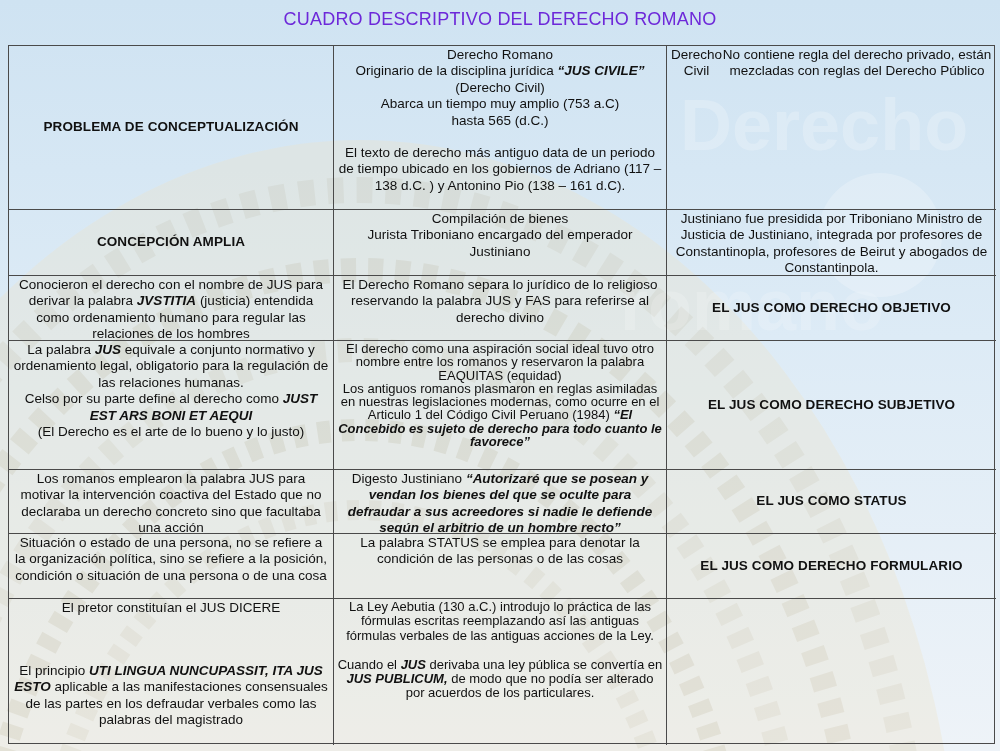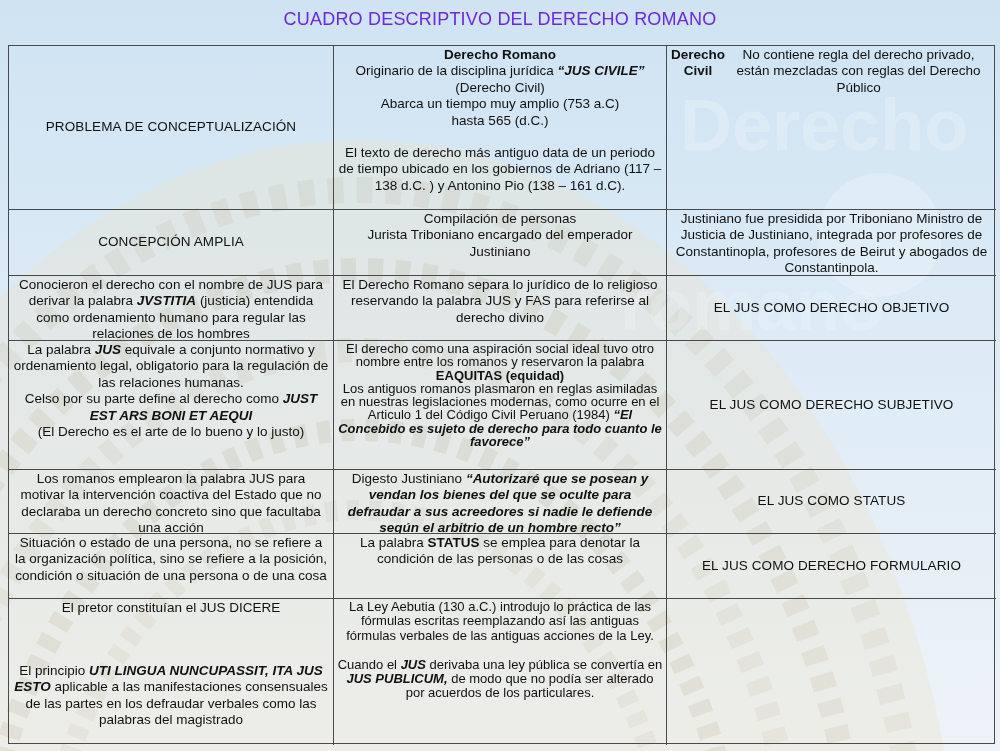--- a/index.html
+++ b/index.html
@@ -21,28 +21,28 @@
     border:1px solid #4a4a4a;background:transparent;
   }
   .cell{
     box-sizing:border-box;border-right:1px solid #4a4a4a;border-bottom:1px solid #4a4a4a;
     padding:1px 4px;font-size:13.5px;line-height:1.22;text-align:center;overflow:hidden;
   }
   .cell:nth-child(3n){border-right:none;}
   .cell:nth-child(n+19){border-bottom:none;}
   .cell-label{
     display:flex;align-items:center;justify-content:center;
-    font-weight:normal;padding:0 30px;letter-spacing:.1px;
+    font-weight:bold;padding:0 30px;letter-spacing:.1px;
   }
   .v-center{display:flex;flex-direction:row;justify-content:center;}
   .tight{font-size:13px;line-height:1.02;padding:1px 2px;}
   .snug{font-size:13px;line-height:1.1;padding:1px 3px;}
   .para{min-height:0;}
   .para.blank{height:1.15em;}
-  .seg-b{font-weight:bold;}
+  .seg-b{font-weight:normal;}
   .seg-bi{font-weight:bold;font-style:italic;}
 </style>
 </head>
 <body>
 
 <svg class="bg" viewBox="0 0 1000 751" preserveAspectRatio="none" aria-hidden="true">
   <defs>
     <linearGradient id="sky" x1="0" y1="0" x2="0" y2="1">
       <stop offset="0" stop-color="#cfe3f2"></stop>
       <stop offset="0.45" stop-color="#ddebf6"></stop>
@@ -78,21 +78,21 @@
       <div class="para blank"></div>
       <div class="para"><span>El texto de derecho más antiguo data de un periodo de tiempo ubicado en los gobiernos de Adriano (117 – 138 d.C. ) y Antonino Pio (138 – 161 d.C).</span></div>
     </div>
   <div class="cell v-center">
       <div class="para"><span class="seg-b">Derecho Civil</span></div>
       <div class="para"><span>No contiene regla del derecho privado, están mezcladas con reglas del Derecho Público</span></div>
     </div>
 
   <div class="cell cell-label">CONCEPCIÓN AMPLIA</div>
   <div class="cell">
-      <div class="para"><span>Compilación de personas</span></div>
+      <div class="para"><span>Compilación de bienes</span></div>
       <div class="para"><span>Jurista Triboniano encargado del emperador Justiniano</span></div>
     </div>
   <div class="cell">
       <div class="para"><span>Justiniano fue presidida por Triboniano Ministro de Justicia de Justiniano, integrada por profesores de Constantinopla, profesores de Beirut y abogados de Constantinpola.</span></div>
     </div>
 
   <div class="cell">
       <div class="para"><span>Conocieron el derecho con el nombre de JUS para derivar la palabra </span><span class="seg-bi">JVSTITIA</span><span> (justicia) entendida como ordenamiento humano para regular las relaciones de los hombres</span></div>
     </div>
   <div class="cell">

